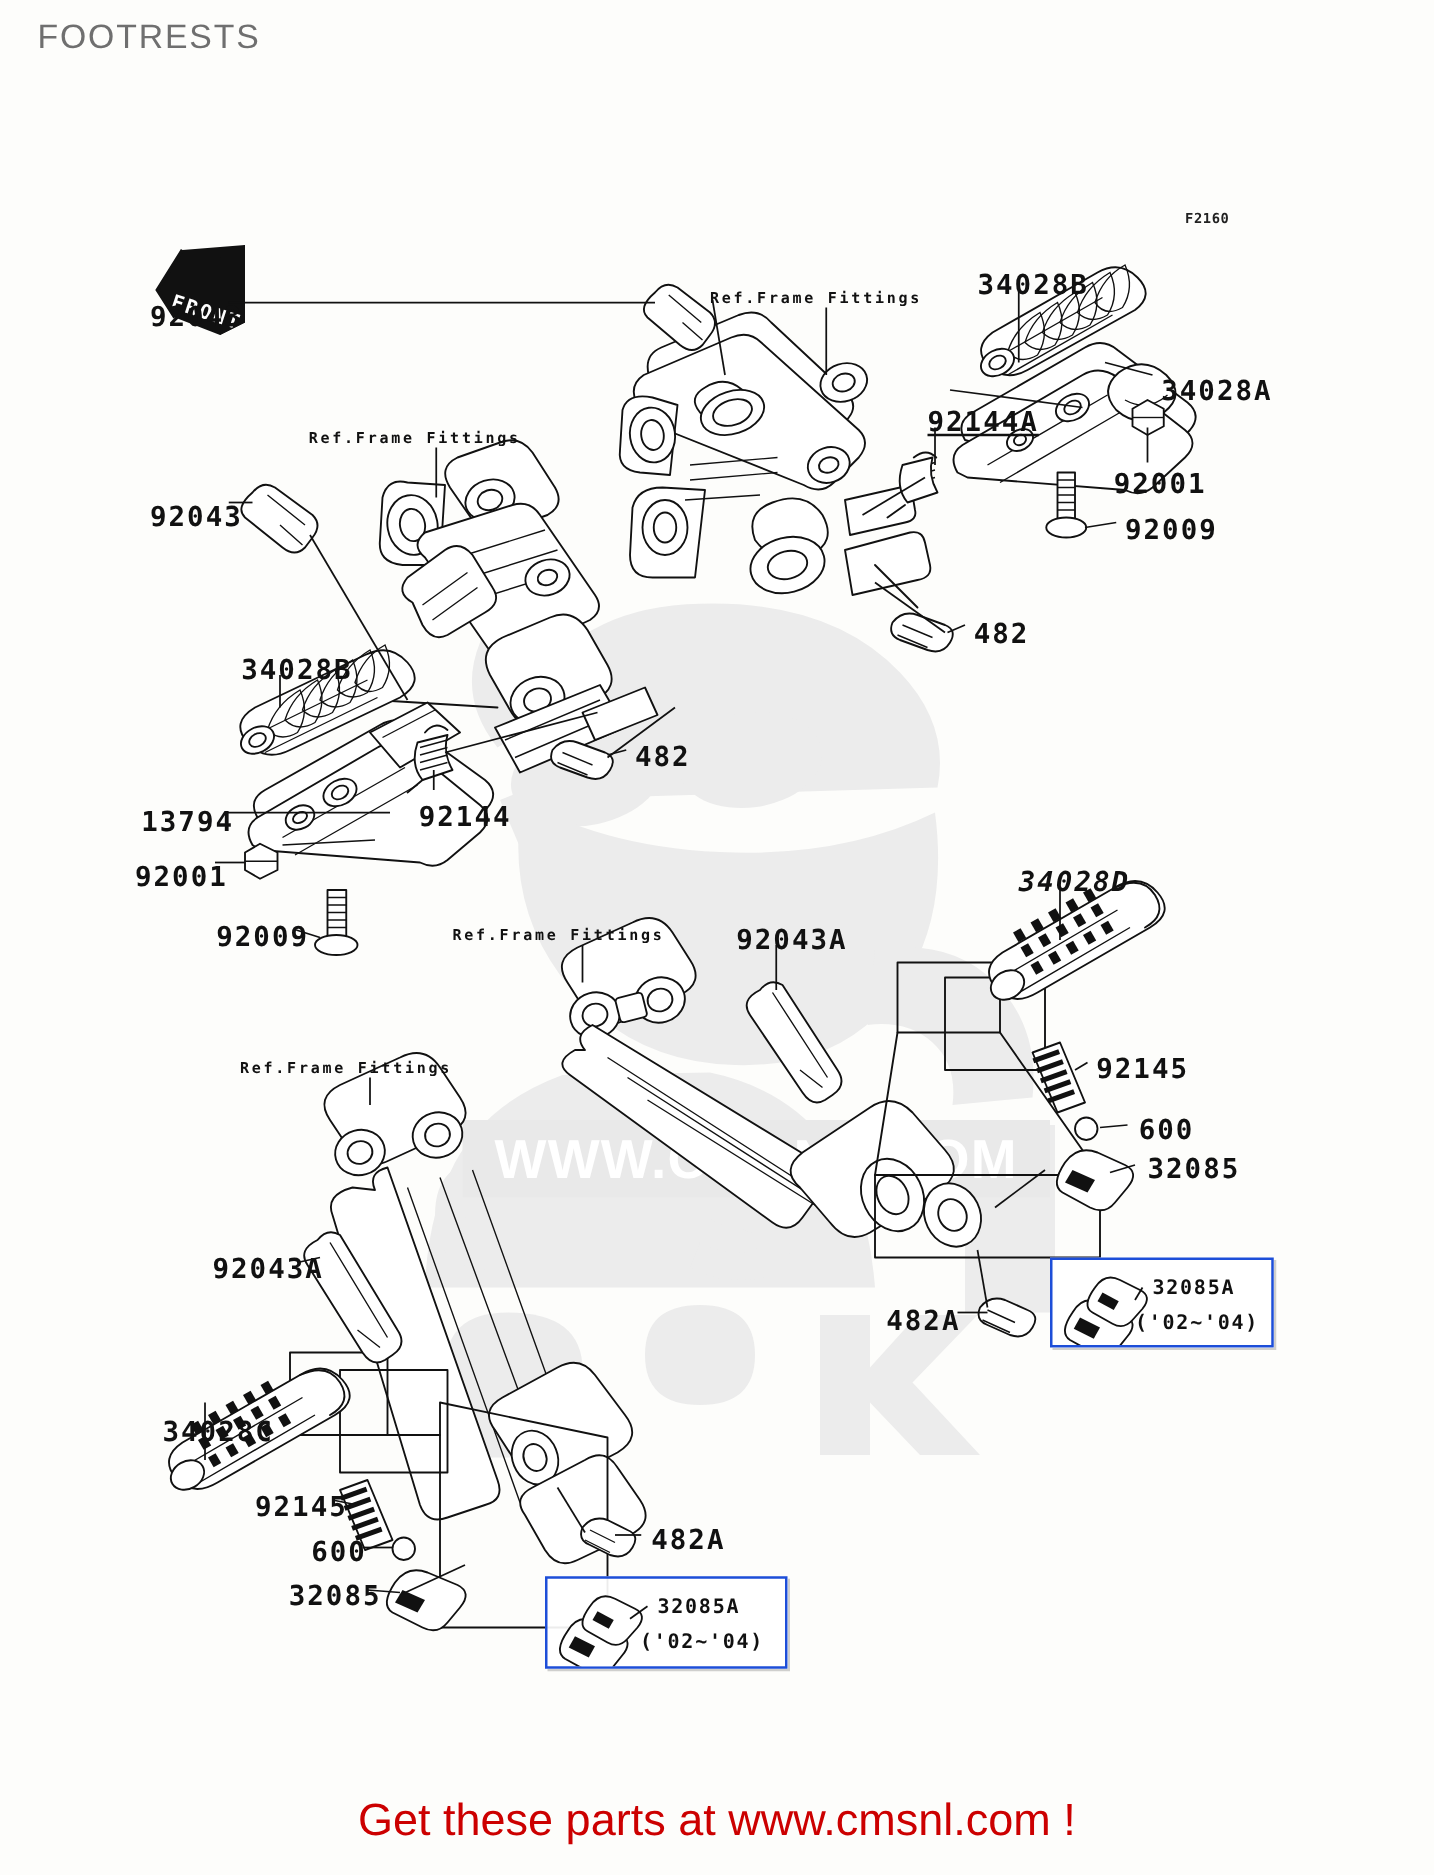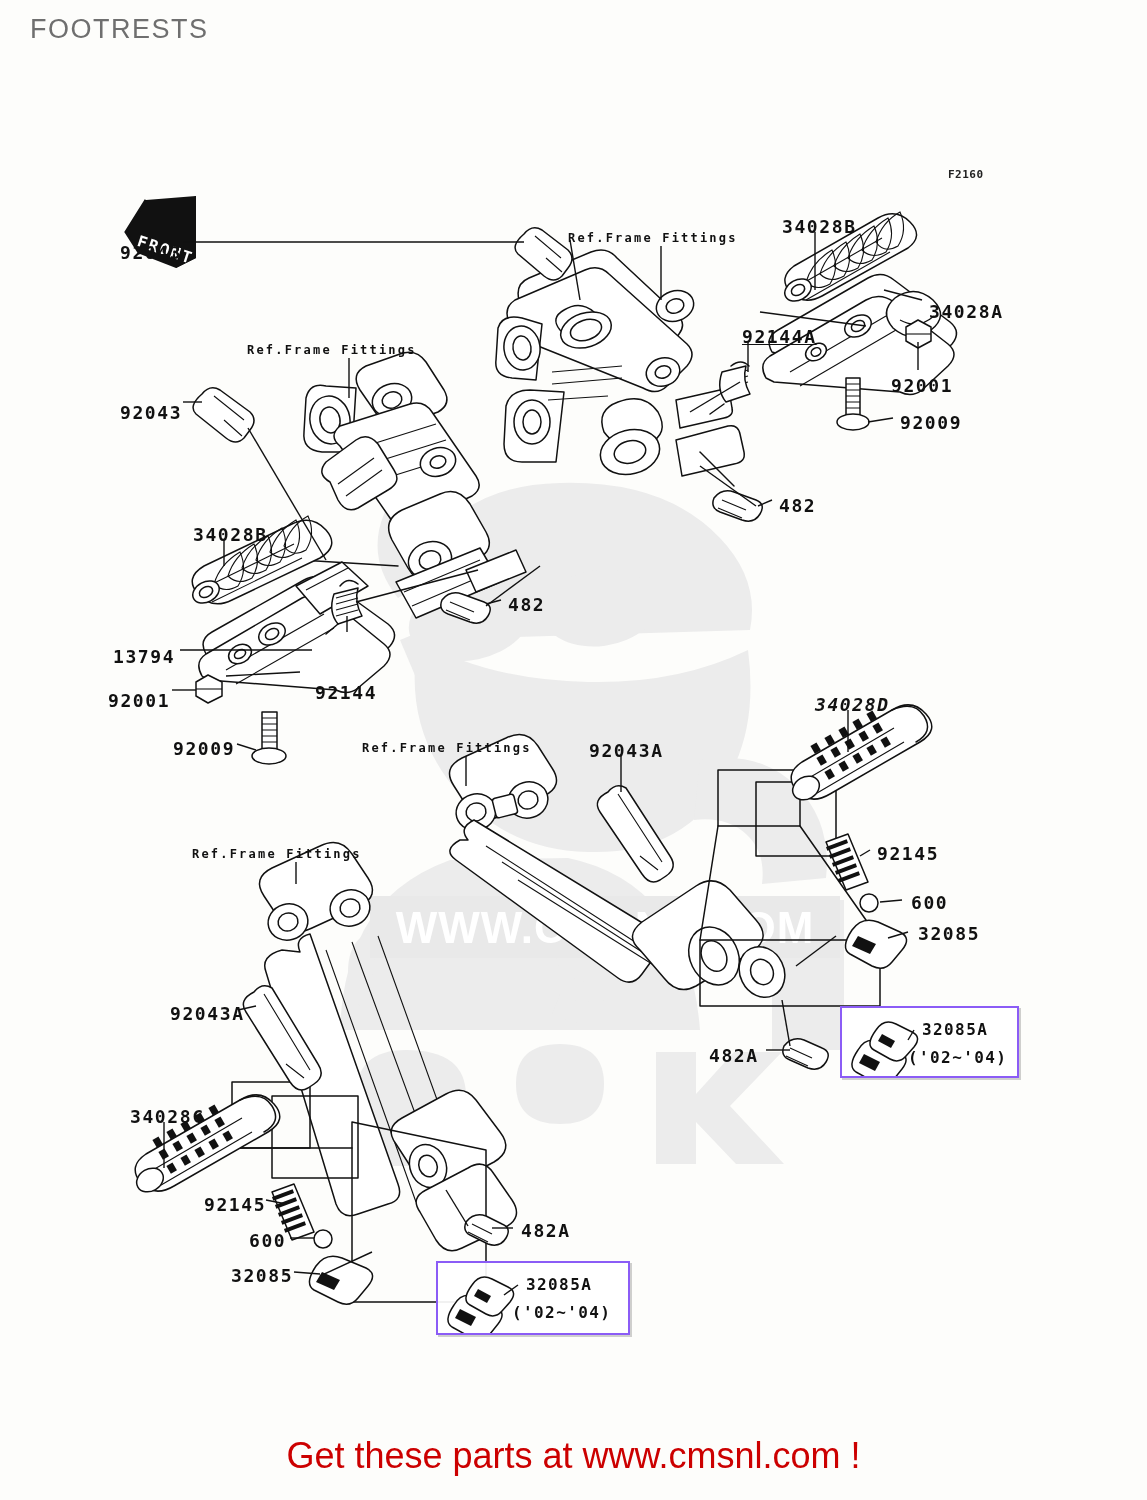--- a/index.html
+++ b/index.html
@@ -23,29 +23,29 @@
   }
 
   
   #canvas{position:absolute;left:0;top:0;width:1147px;height:1500px;}
   #canvas svg{position:absolute;left:0;top:0;}
 
   
   .lbl{
     position:absolute;
     font-family:"DejaVu Sans Mono",monospace;
-    font-size:18px;font-weight:700;color:#111;
+    font-size:22px;font-weight:700;color:#111;
     letter-spacing:1.6px;white-space:nowrap;line-height:1;
   }
   .lbl.ref{font-size:12px;letter-spacing:2.2px;}
   .lbl.small{font-size:16px;letter-spacing:1.4px;}
 
   
   .inset{
-    position:absolute;border:2px solid #8b5cf6;background:rgba(255,255,255,0.92);
+    position:absolute;border:2px solid #1d4ed8;background:rgba(255,255,255,0.92);
     box-shadow:2px 2px 0 rgba(120,120,120,.35);
   }
   .inset .lbl{position:absolute;}
 
   
   #wm{position:absolute;left:0;top:0;width:1147px;height:1500px;pointer-events:none;}
   #wm-band{
     position:absolute;left:370px;top:896px;width:470px;height:62px;
     background:#e9e9e9;
   }
@@ -524,33 +524,33 @@
     <div class="lbl" style="left: 929px; top: 303px;">34028A</div>
     <div class="lbl" style="left: 742px; top: 328px; text-decoration: underline;">92144A</div>
     <div class="lbl" style="left: 891px; top: 377px;">92001</div>
     <div class="lbl" style="left: 900px; top: 414px;">92009</div>
     <div class="lbl ref" style="left: 247px; top: 344px;">Ref.Frame Fittings</div>
     <div class="lbl" style="left: 120px; top: 404px;">92043</div>
     <div class="lbl" style="left: 779px; top: 497px;">482</div>
     <div class="lbl" style="left: 193px; top: 526px;">34028B</div>
     <div class="lbl" style="left: 508px; top: 596px;">482</div>
     <div class="lbl" style="left: 113px; top: 648px;">13794</div>
-    <div class="lbl" style="left: 315px; top: 644px; margin-top: 40px;">92144</div>
+    <div class="lbl" style="left: 335px; top: 644px;">92144</div>
     <div class="lbl" style="left: 108px; top: 692px;">92001</div>
     <div class="lbl" style="left: 173px; top: 740px;">92009</div>
     <div class="lbl" style="left: 815px; top: 696px; font-style: italic;">34028D</div>
     <div class="lbl ref" style="left: 362px; top: 742px;">Ref.Frame Fittings</div>
     <div class="lbl" style="left: 589px; top: 742px;">92043A</div>
     <div class="lbl" style="left: 877px; top: 845px;">92145</div>
     <div class="lbl" style="left: 911px; top: 894px;">600</div>
     <div class="lbl" style="left: 918px; top: 925px;">32085</div>
     <div class="lbl ref" style="left: 192px; top: 848px;">Ref.Frame Fittings</div>
     <div class="lbl" style="left: 170px; top: 1005px;">92043A</div>
     <div class="lbl" style="left: 709px; top: 1047px;">482A</div>
-    <div class="lbl" style="left: 130px; top: 1108px; text-align: right;">34028C</div>
+    <div class="lbl" style="left: 130px; top: 1136px; text-align: right;">34028C</div>
     <div class="lbl" style="left: 204px; top: 1196px;">92145</div>
     <div class="lbl" style="left: 249px; top: 1232px;">600</div>
     <div class="lbl" style="left: 231px; top: 1267px;">32085</div>
     <div class="lbl" style="left: 521px; top: 1222px;">482A</div>
   </div>
 
 <div id="inset-layer">
     <div class="inset" style="left: 840px; top: 1006px; width: 175px; height: 68px;">
       <svg width="175" height="68" viewBox="0 0 175 68" style="position: absolute; left: 0px; top: 0px;">
         <g fill="#fff" stroke="#111" stroke-width="1.5" stroke-linejoin="round">

